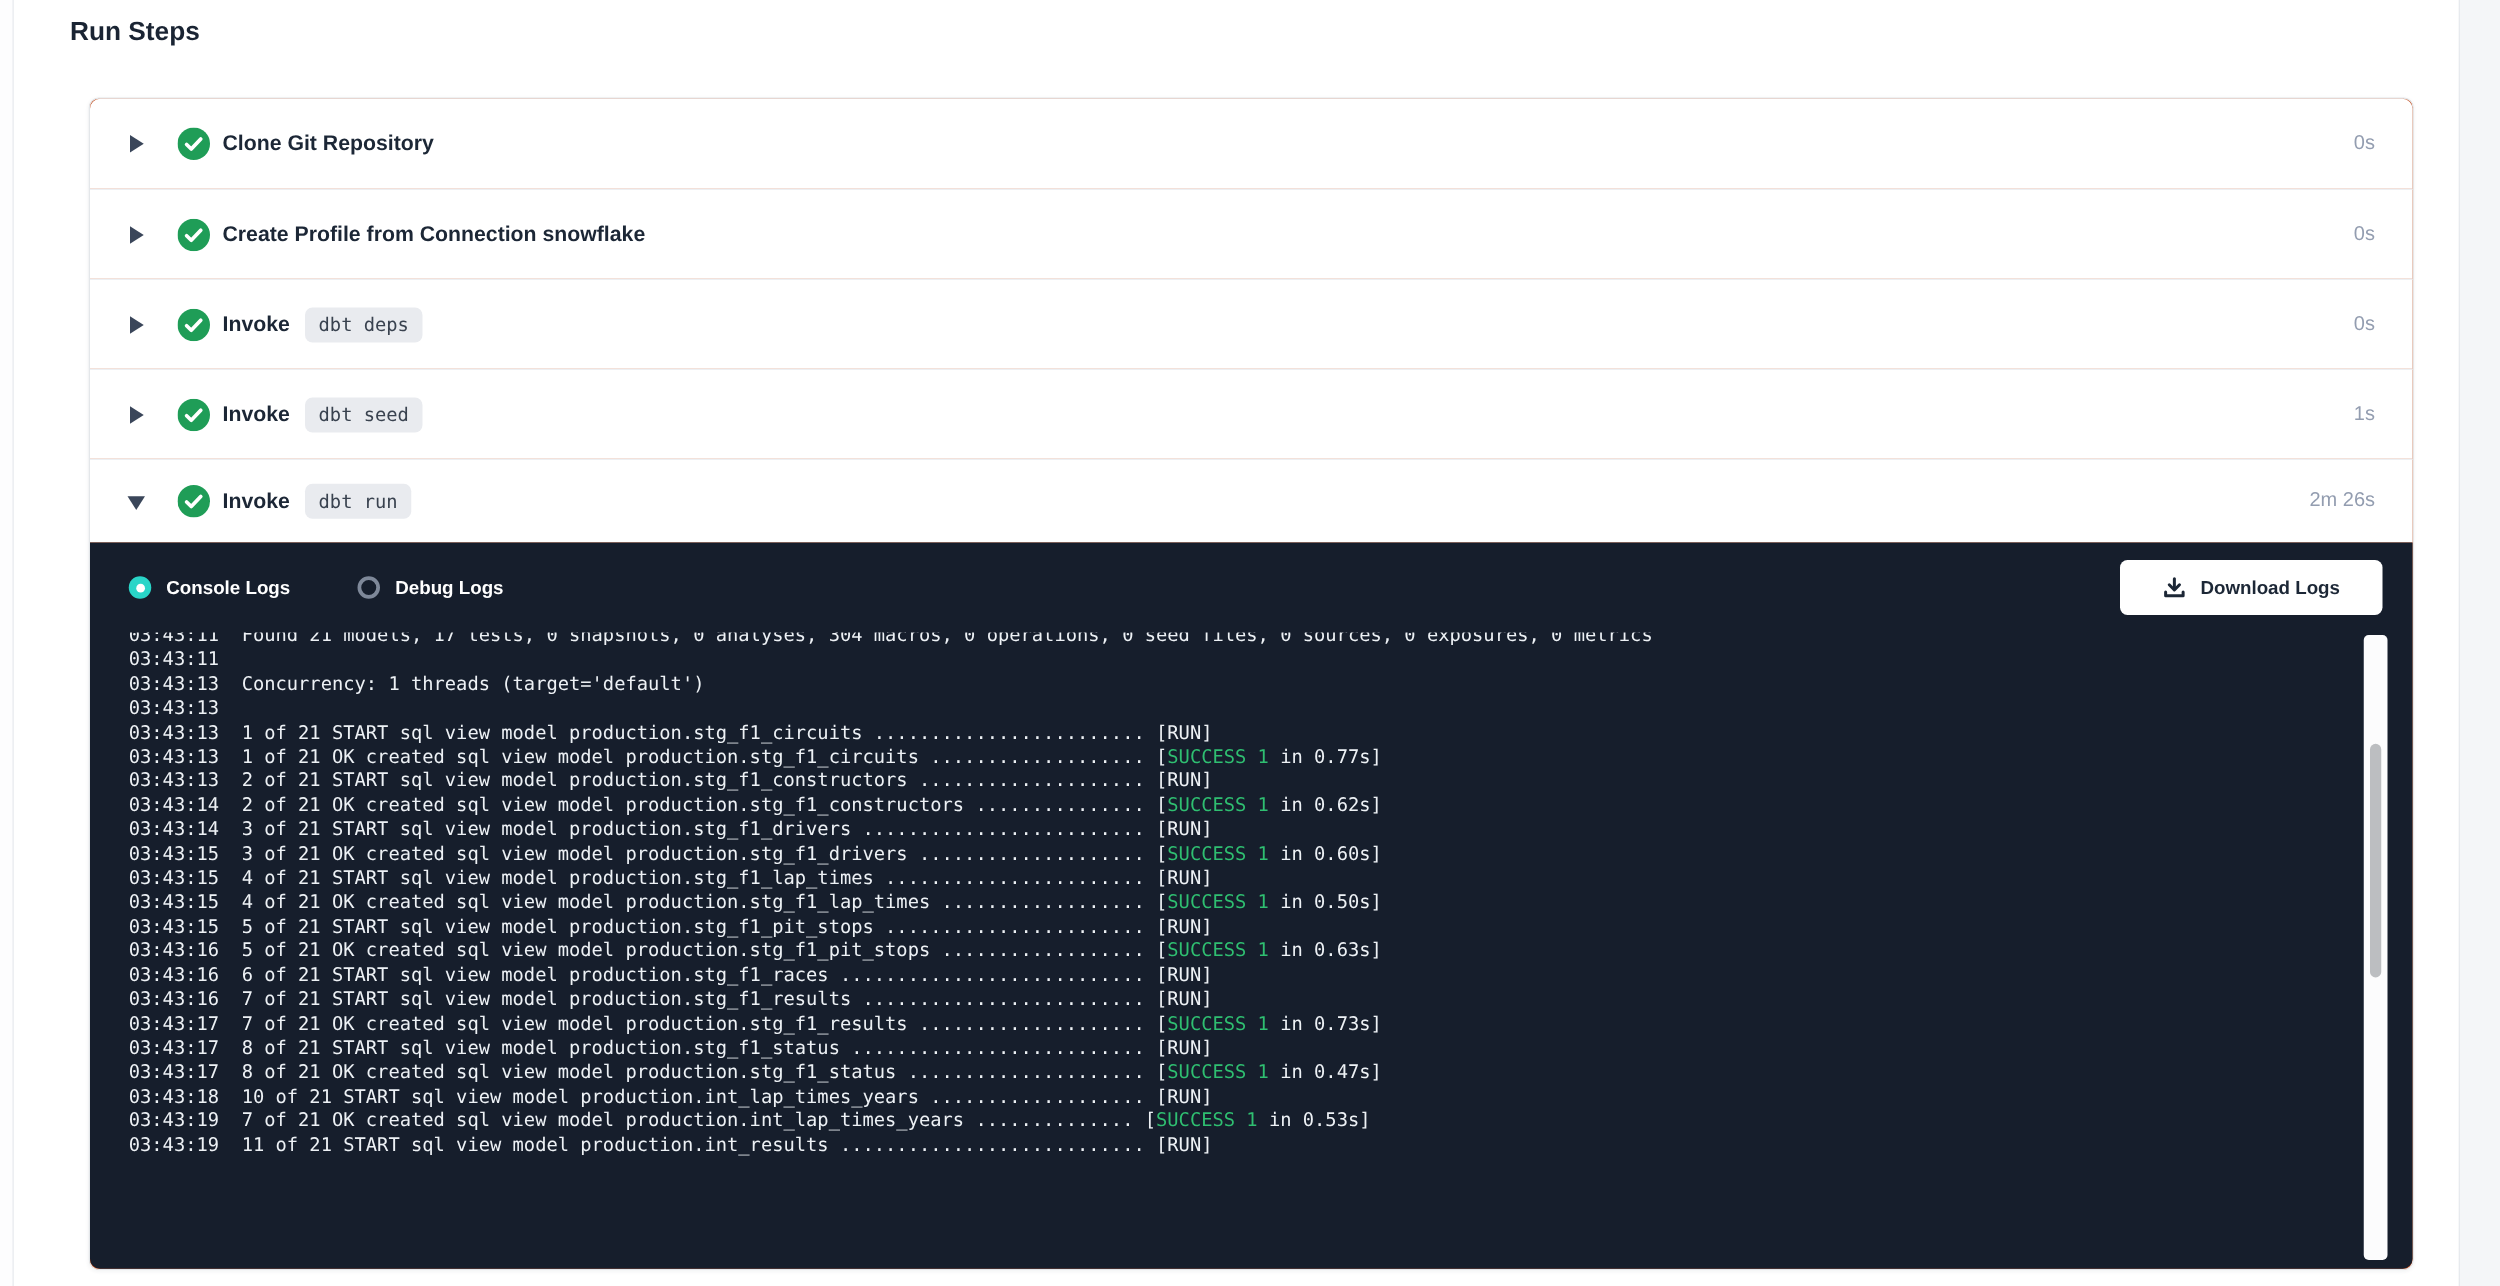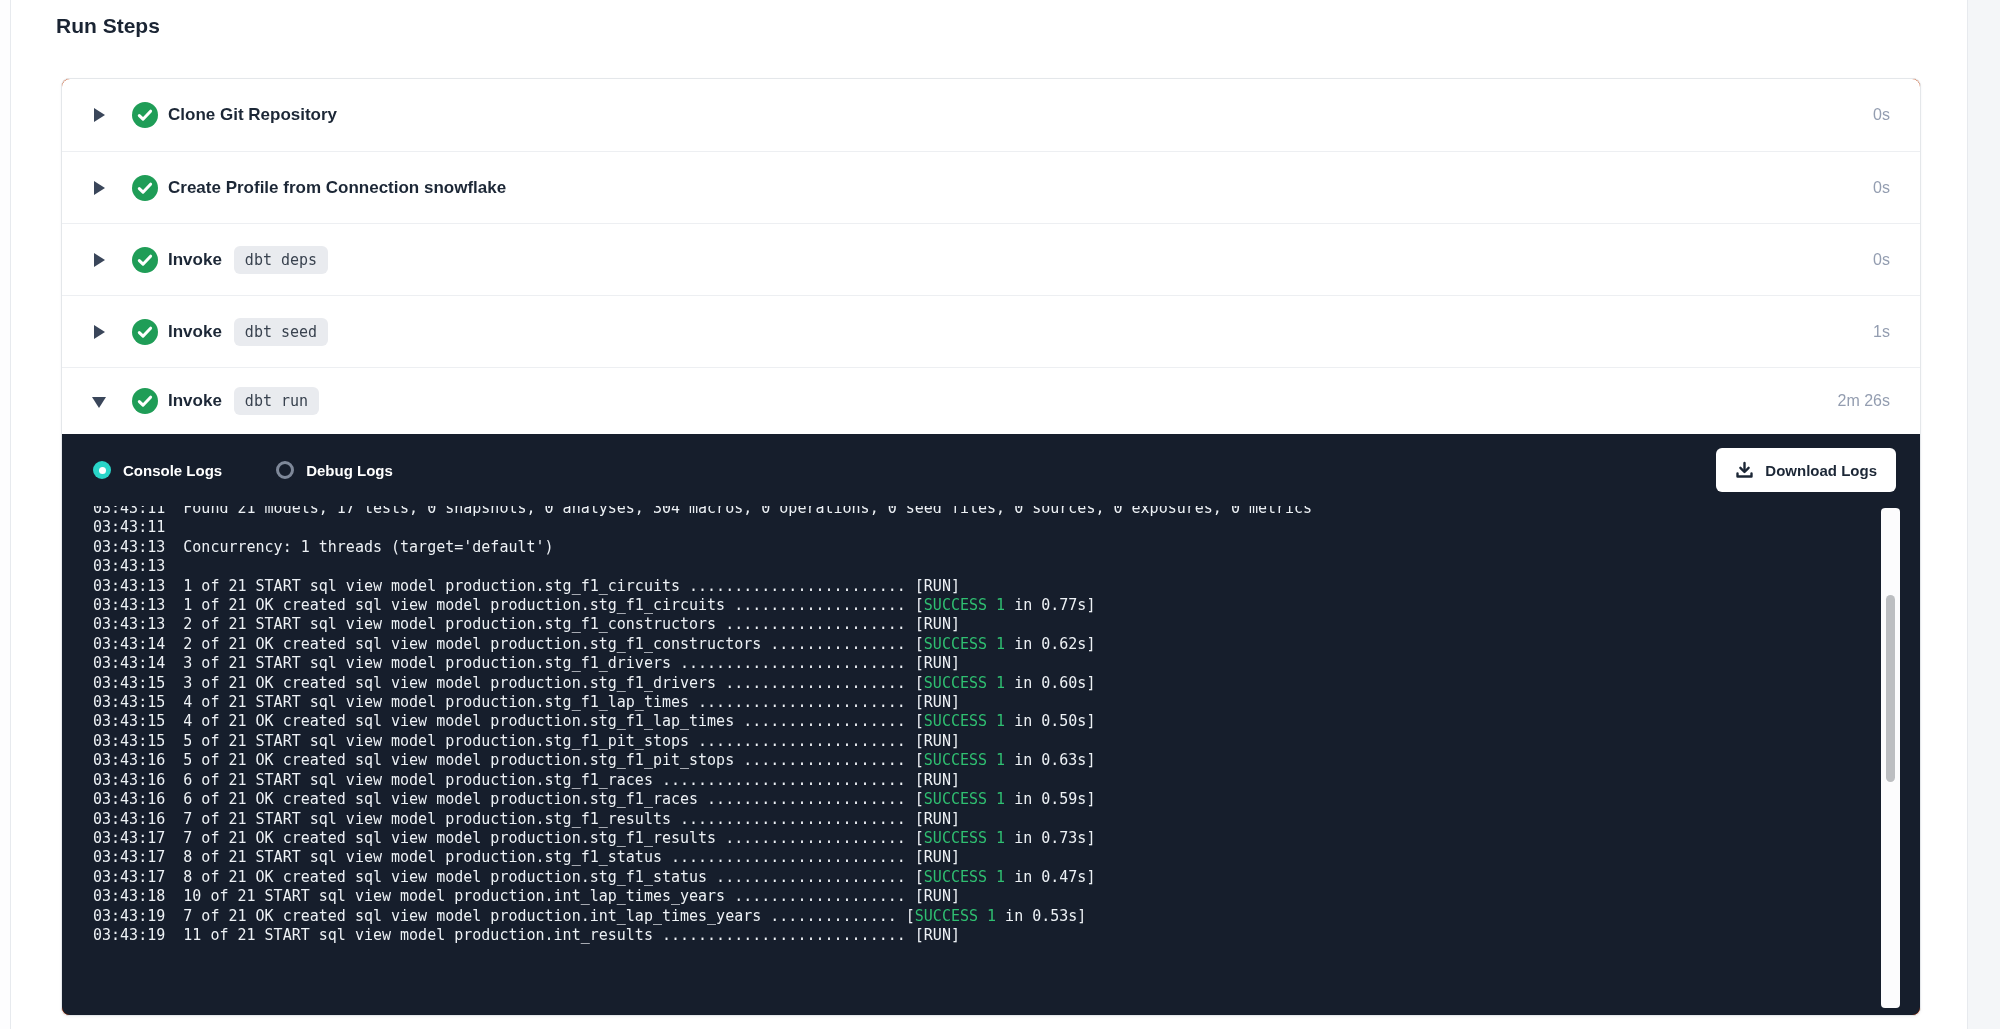--- a/index.html
+++ b/index.html
@@ -18,21 +18,21 @@
   .right-gutter {
     position:absolute; right:0; top:0; bottom:0; width:33px;
     background:#f4f6f8; border-left:1px solid #e7eaee;
   }
   .page-title {
     position:absolute; left:56px; top:14px;
     font-size:21px; font-weight:700; color:#1a2433;
   }
   
   .card {
-    position:absolute; left:61px; top:78px; width:1860px;
+    position:absolute; left:71px; top:78px; width:1860px;
     background:#c2410c; border:1px solid #e4e7ea; border-radius:8px;
     box-shadow:0 1px 3px rgba(20,30,50,0.05);
   }
   .step-row {
     display:flex; align-items:center;
     height:72px; padding:0 30px 0 31px;
     background:#fff; cursor:pointer;
   }
   .step-row + .step-row { border-top:1px solid #edeff2; }
   .step-row.expanded { height:67px; }
@@ -77,21 +77,21 @@
   .radio.selected {
     border:none; background:#29d5c8;
   }
   .radio.selected::after {
     content:""; position:absolute; left:5.5px; top:5.5px;
     width:7px; height:7px; border-radius:50%; background:#ffffff;
   }
   .radio-label { margin-left:12px; font-size:15px; font-weight:700; color:#ffffff; }
   .download-btn {
     margin-left:auto; display:flex; align-items:center;
-    height:44px; padding:0 19px;
+    height:44px; padding:0 34px;
     background:#ffffff; border:none; border-radius:6px; cursor:pointer;
     font-family:"Liberation Sans", sans-serif;
     font-size:15px; font-weight:700; color:#1c2736;
   }
   .dl-icon { width:19px; height:19px; margin-right:11px; display:inline-block; }
   .log-viewport {
     position:absolute; left:0; right:40px; top:72px; bottom:0;
     padding-left:18px; overflow:hidden;
   }
   .log-body { margin-top:-7px; }
@@ -201,21 +201,20 @@
           <div class="log-line"><span>03:43:13  1 of 21 OK created sql view model production.stg_f1_circuits ................... </span><span>[</span><span class="log-green">SUCCESS 1</span><span> in 0.77s]</span></div>
           <div class="log-line"><span>03:43:13  2 of 21 START sql view model production.stg_f1_constructors .................... </span><span>[RUN]</span></div>
           <div class="log-line"><span>03:43:14  2 of 21 OK created sql view model production.stg_f1_constructors ............... </span><span>[</span><span class="log-green">SUCCESS 1</span><span> in 0.62s]</span></div>
           <div class="log-line"><span>03:43:14  3 of 21 START sql view model production.stg_f1_drivers ......................... </span><span>[RUN]</span></div>
           <div class="log-line"><span>03:43:15  3 of 21 OK created sql view model production.stg_f1_drivers .................... </span><span>[</span><span class="log-green">SUCCESS 1</span><span> in 0.60s]</span></div>
           <div class="log-line"><span>03:43:15  4 of 21 START sql view model production.stg_f1_lap_times ....................... </span><span>[RUN]</span></div>
           <div class="log-line"><span>03:43:15  4 of 21 OK created sql view model production.stg_f1_lap_times .................. </span><span>[</span><span class="log-green">SUCCESS 1</span><span> in 0.50s]</span></div>
           <div class="log-line"><span>03:43:15  5 of 21 START sql view model production.stg_f1_pit_stops ....................... </span><span>[RUN]</span></div>
           <div class="log-line"><span>03:43:16  5 of 21 OK created sql view model production.stg_f1_pit_stops .................. </span><span>[</span><span class="log-green">SUCCESS 1</span><span> in 0.63s]</span></div>
           <div class="log-line"><span>03:43:16  6 of 21 START sql view model production.stg_f1_races ........................... </span><span>[RUN]</span></div>
-          <div class="log-line"><span>03:43:16  6 of 21 OK created sql view model production.stg_f1_races ...................... </span><span>[</span><span class="log-green">SUCCESS 1</span><span> in 0.59s]</span></div>
           <div class="log-line"><span>03:43:16  7 of 21 START sql view model production.stg_f1_results ......................... </span><span>[RUN]</span></div>
           <div class="log-line"><span>03:43:17  7 of 21 OK created sql view model production.stg_f1_results .................... </span><span>[</span><span class="log-green">SUCCESS 1</span><span> in 0.73s]</span></div>
           <div class="log-line"><span>03:43:17  8 of 21 START sql view model production.stg_f1_status .......................... </span><span>[RUN]</span></div>
           <div class="log-line"><span>03:43:17  8 of 21 OK created sql view model production.stg_f1_status ..................... </span><span>[</span><span class="log-green">SUCCESS 1</span><span> in 0.47s]</span></div>
           <div class="log-line"><span>03:43:18  10 of 21 START sql view model production.int_lap_times_years ................... </span><span>[RUN]</span></div>
           <div class="log-line"><span>03:43:19  7 of 21 OK created sql view model production.int_lap_times_years .............. </span><span>[</span><span class="log-green">SUCCESS 1</span><span> in 0.53s]</span></div>
           <div class="log-line"><span>03:43:19  11 of 21 START sql view model production.int_results ........................... </span><span>[RUN]</span></div>
         </div>
     </div>
     <div class="scroll-track">

